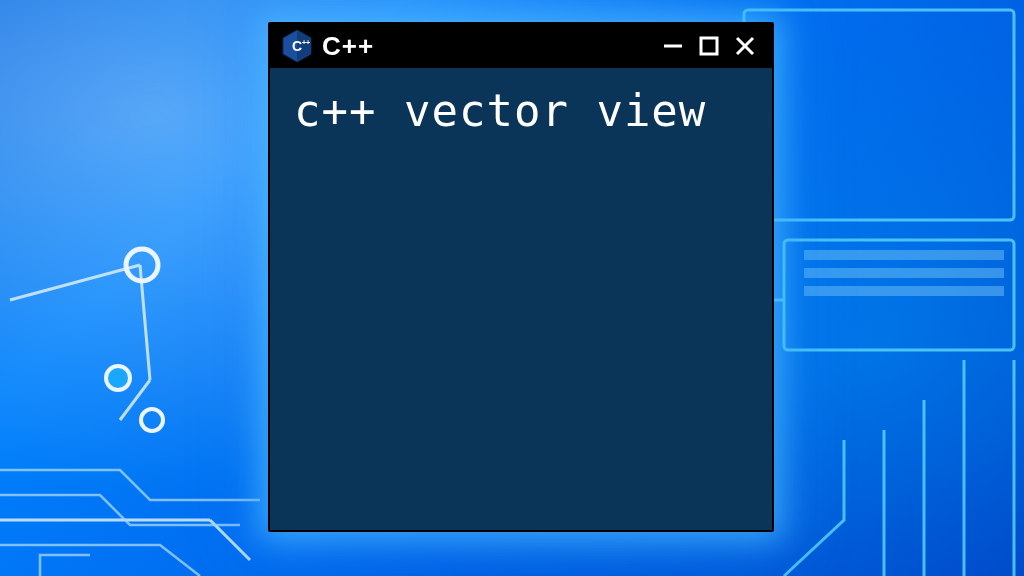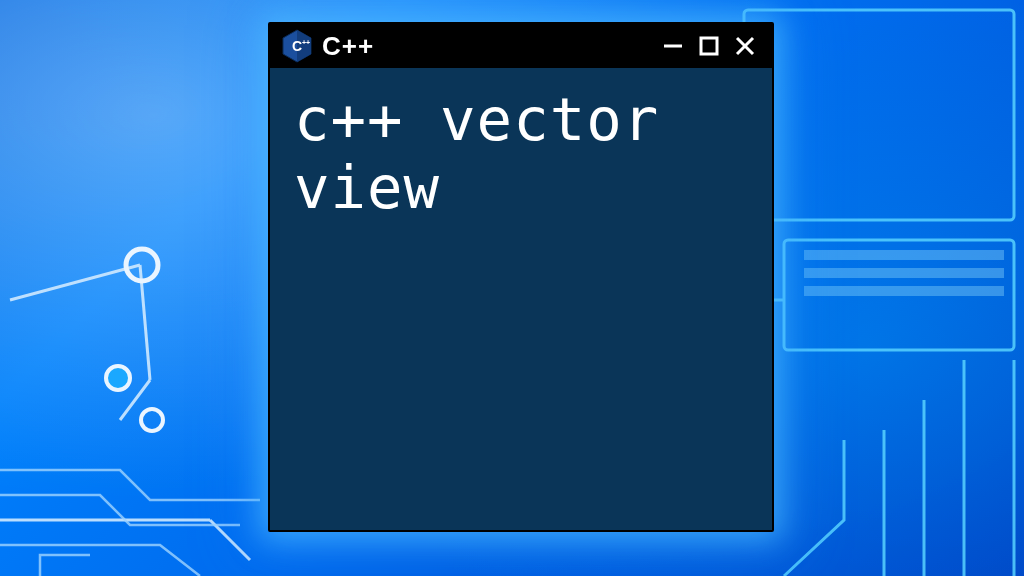--- a/index.html
+++ b/index.html
@@ -52,21 +52,21 @@
       display: flex; align-items: center; gap: 14px;
       padding-right: 4px;
     }
     .win-btn { width: 22px; height: 22px; display: inline-flex; align-items:center; justify-content:center; color:#fff; }
     .win-btn svg { display:block; }
 
     .content {
       padding: 18px 24px;
       color: #fff;
       font-family: "DejaVu Sans Mono", Menlo, Consolas, "Lucida Console", monospace;
-      font-size: 59px;
+      font-size: 44px;
       line-height: 1.15;
       letter-spacing: 1px;
     }
   </style>
 </head>
 <body>
 
 <div class="bg"></div>
 
 <div class="deco">

